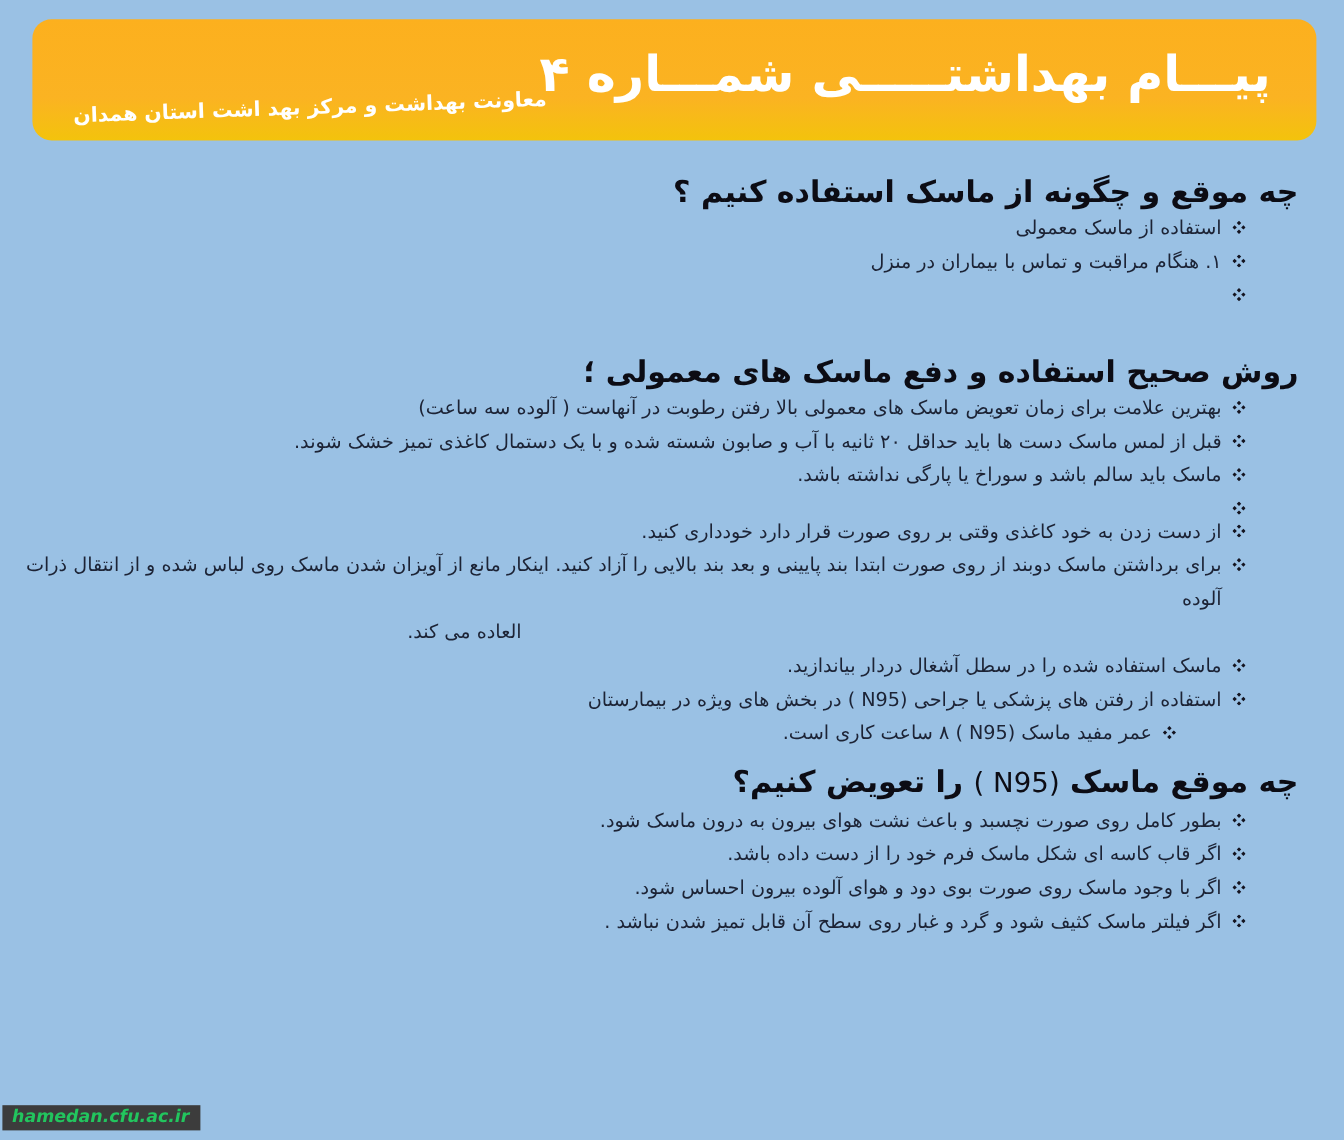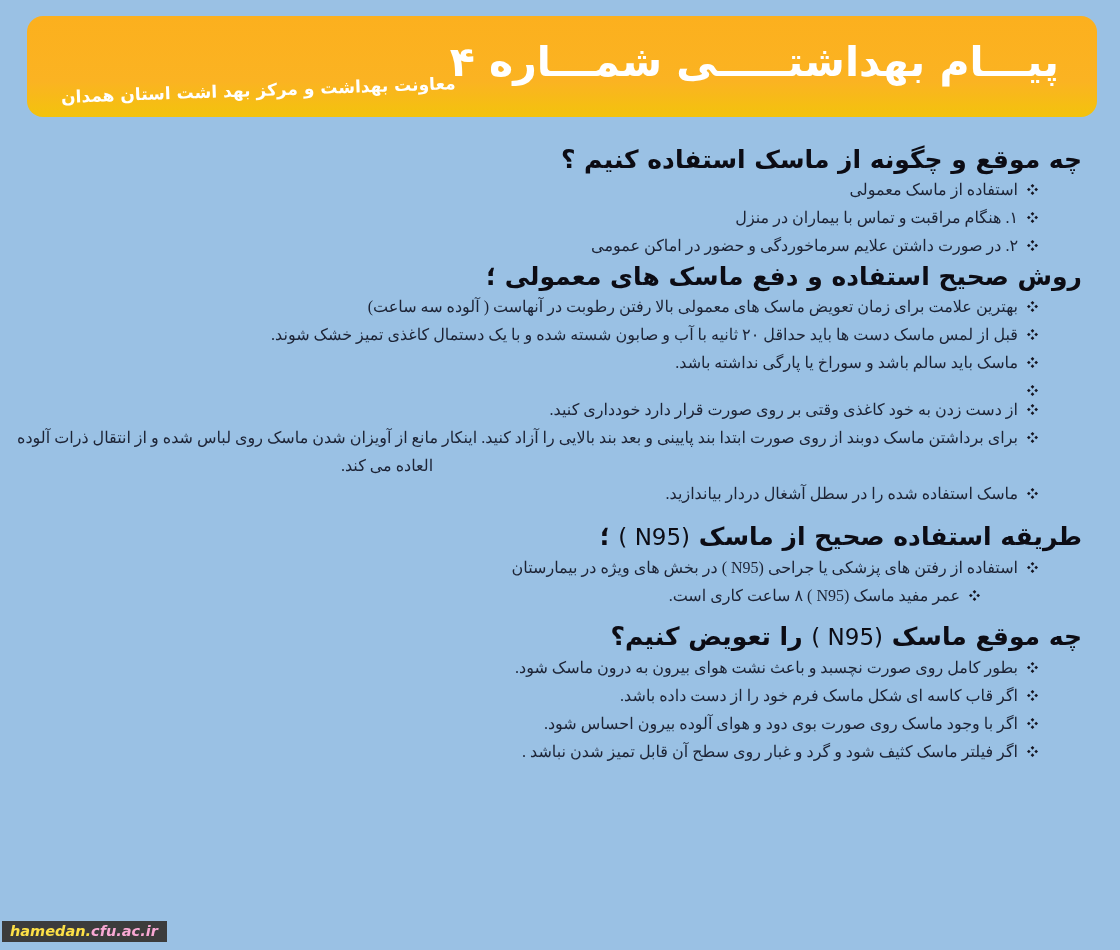--- a/index.html
+++ b/index.html
@@ -52,38 +52,37 @@
     line-height: 33px;
     font-weight: bold;
     color: #0c0c14;
   }
   .sec-heading .latin {
     font-weight: 400;
     font-size: 0.92em;
   }
   .mt-sec1h { margin-top: 26px; }
   .mt-sec1l { margin-top: 20px; }
-  .mt-sec2h { }
+  .mt-sec2h { margin-top: 42px; }
   .mt-sec2l { margin-top: 24px; }
   .mt-sec3h { margin-top: 12px; }
   .mt-sec3l { margin-top: 22px; }
   .mt-sec4h { margin-top: 10px; }
   .mt-sec4l { margin-top: 22px; }
 
   ul.bullets {
     list-style: none;
     margin: 0;
     padding: 0 44px 0 0;
   }
   ul.bullets li {
     display: flex;
     align-items: flex-start;
     line-height: 28px;
     font-size: 16px;
-    font-family: Liberation Serif, serif;
   }
   .bullet {
     flex: 0 0 auto;
     margin-left: 9px;
     margin-top: 8px;
     width: 11px; height: 11px;
   }
   .bullet svg { display: block; }
   .li-text { min-width: 0; }
   li.indented { padding-right: 58px; }
@@ -93,22 +92,22 @@
   .watermark {
     position: absolute;
     left: 2px; top: 921px;
     background: #3c3c3c;
     padding: 2px 9px 3px 8px;
     font-style: italic;
     font-weight: bold;
     font-size: 14.5px;
     white-space: nowrap;
   }
-  .wm-prefix { color: #fde047; }
-  .wm-suffix { color: #f9a8d4; }
+  .wm-prefix { color: #22c55e; }
+  .wm-suffix { color: #22c55e; }
 </style>
 </head>
 <body>
 
 <div class="header">
   <div class="header-title">پیـــام بهداشتـــــی شمـــاره ۴</div>
   <div class="header-sub">معاونت بهداشت و مرکز بهد اشت استان همدان</div>
 </div>
 
 <div class="content">
@@ -143,21 +142,20 @@
 
       <li class="bullet-item">
         <span class="bullet">
           <svg width="11" height="11" viewBox="0 0 12 12" fill="#13131f" xmlns="http://www.w3.org/2000/svg">
             <path d="M6 0L8 2L6 4L4 2Z"></path>
             <path d="M6 8L8 10L6 12L4 10Z"></path>
             <path d="M0 6L2 4L4 6L2 8Z"></path>
             <path d="M8 6L10 4L12 6L10 8Z"></path>
           </svg>
         </span>
-        <span class="li-text">۲. در صورت داشتن علایم  سرماخوردگی و حضور در اماکن عمومی</span>
       </li>
     </ul>
 
   <h2 class="sec-heading mt-sec2h">روش صحیح استفاده و دفع ماسک های معمولی ؛</h2>
 
   <ul class="bullets mt-sec2l">
 
       <li class="bullet-item">
         <span class="bullet">
           <svg width="11" height="11" viewBox="0 0 12 12" fill="#13131f" xmlns="http://www.w3.org/2000/svg">
@@ -241,23 +239,20 @@
             <path d="M6 0L8 2L6 4L4 2Z"></path>
             <path d="M6 8L8 10L6 12L4 10Z"></path>
             <path d="M0 6L2 4L4 6L2 8Z"></path>
             <path d="M8 6L10 4L12 6L10 8Z"></path>
           </svg>
         </span>
         <span class="li-text">ماسک استفاده شده را در سطل آشغال دردار بیاندازید.</span>
       </li>
     </ul>
 
-  <h2 class="sec-heading mt-sec3h">
-    <span>طریقه استفاده صحیح از ماسک </span><span class="latin">(N95 )</span><span> ؛</span>
-  </h2>
 
   <ul class="bullets mt-sec3l">
 
       <li class="bullet-item">
         <span class="bullet">
           <svg width="11" height="11" viewBox="0 0 12 12" fill="#13131f" xmlns="http://www.w3.org/2000/svg">
             <path d="M6 0L8 2L6 4L4 2Z"></path>
             <path d="M6 8L8 10L6 12L4 10Z"></path>
             <path d="M0 6L2 4L4 6L2 8Z"></path>
             <path d="M8 6L10 4L12 6L10 8Z"></path>

